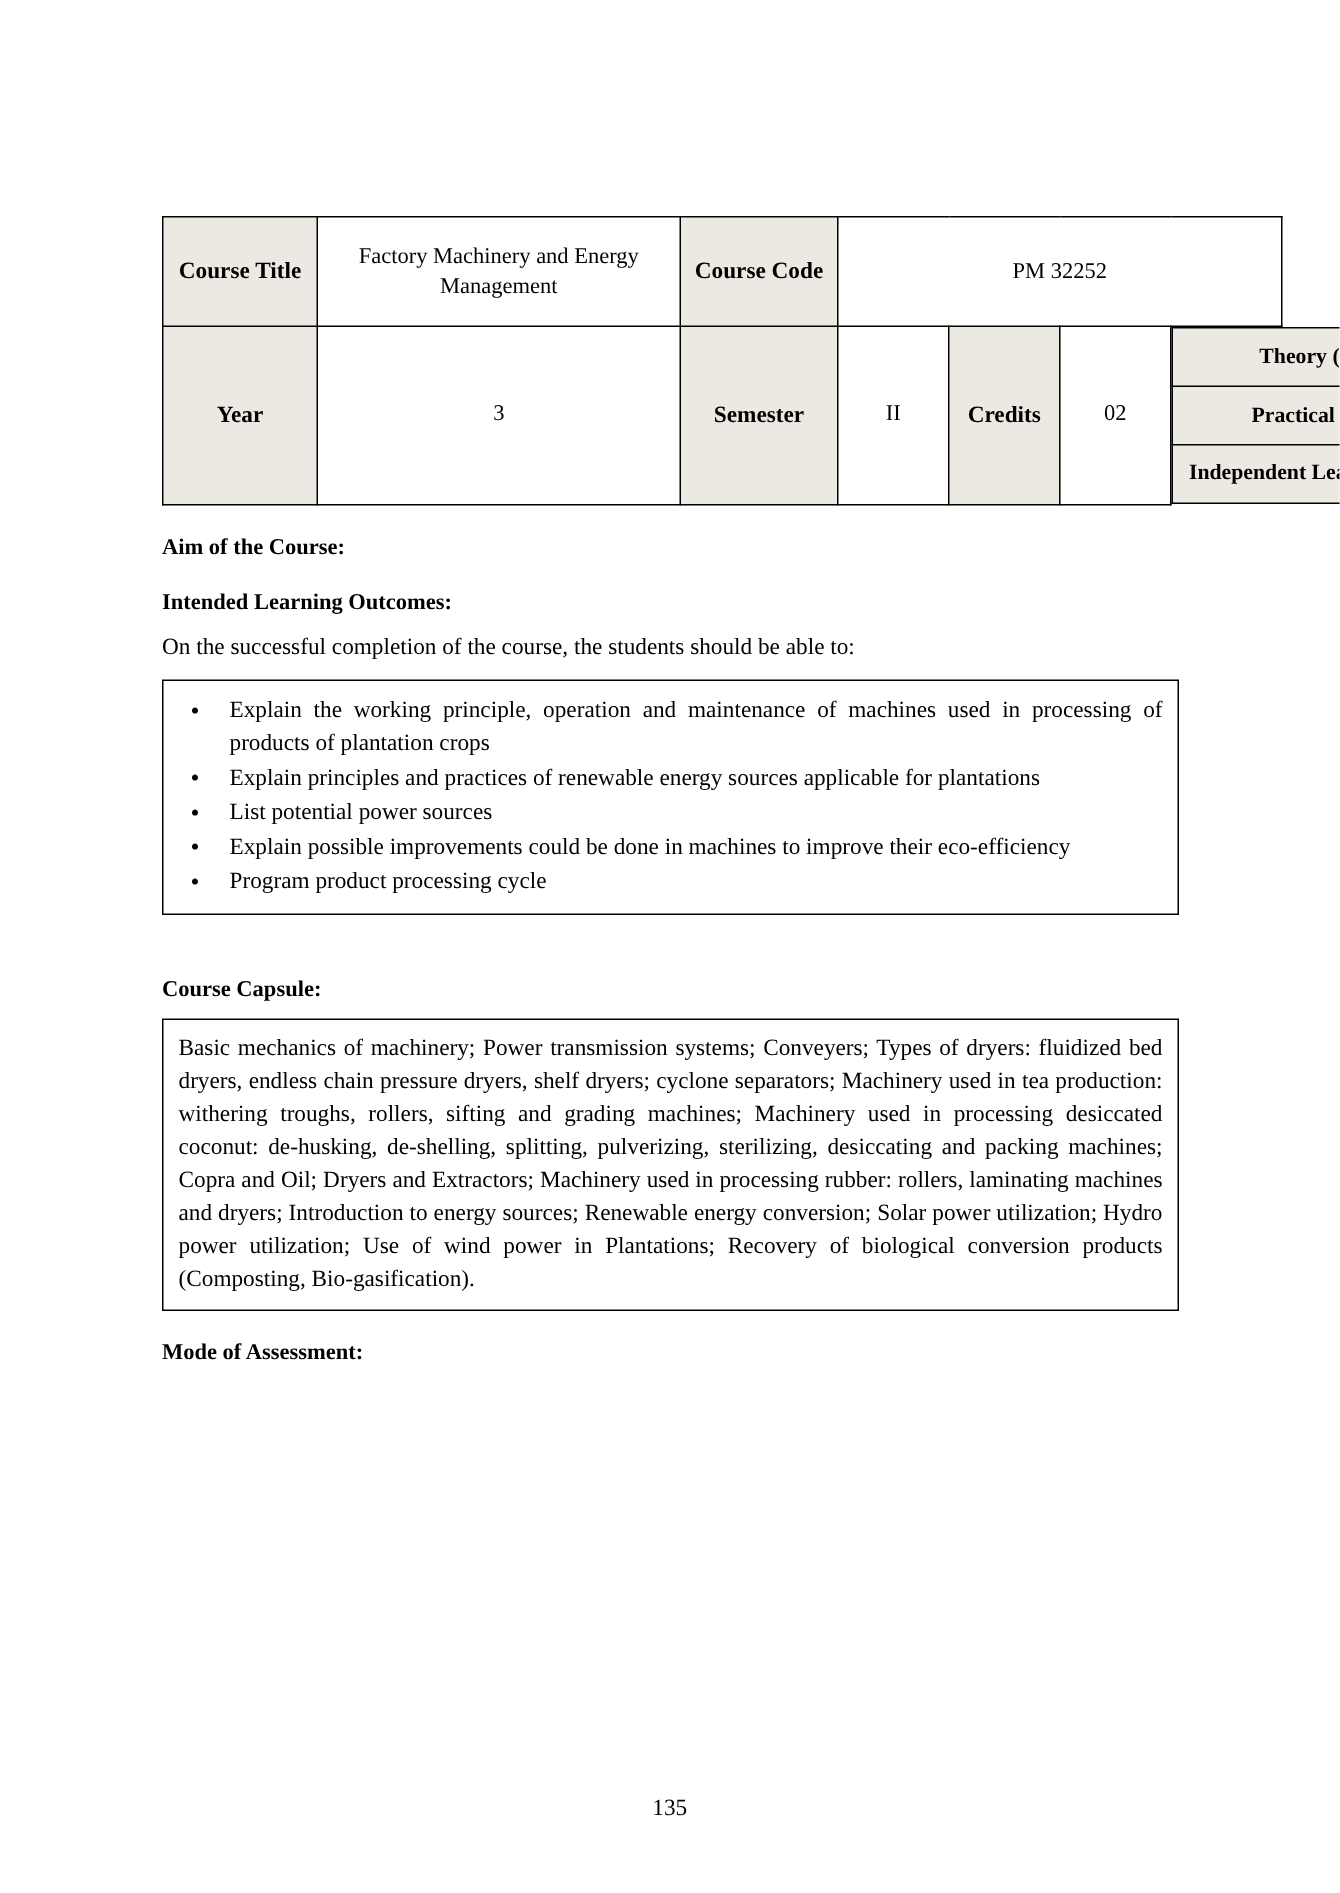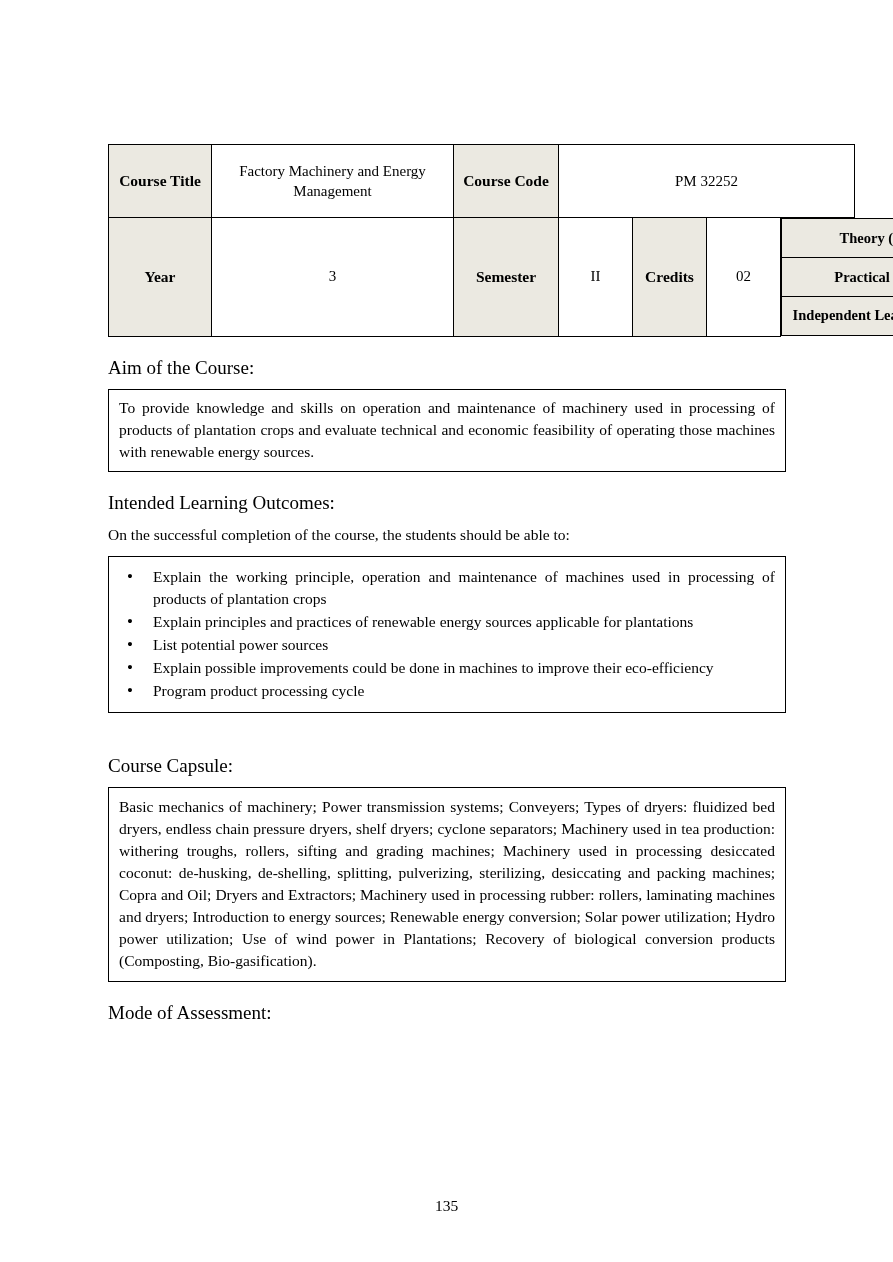--- a/index.html
+++ b/index.html
@@ -75,22 +75,22 @@
   .nested-host {
     padding: 0 !important;
     border: none !important;
   }
   .two-line {
     line-height: 1.2;
   }
 
   
   .heading {
-    font-weight: normal;
-    font-size: 19px;
+    font-weight: bold;
+    font-size: 15px;
     margin: 20px 0 10px 0;
   }
   .para {
     font-size: 15.5px;
     margin: 12px 0 12px 0;
   }
 
   
   .box {
     border: 1px solid #000000;
@@ -181,23 +181,20 @@
 
                 </tr>
               </tbody>
             </table>
           </td>
         </tr>
       </tbody>
     </table>
 
     <div class="heading">Aim of the Course:</div>
-    <div class="box aim">
-      <p>To provide knowledge and skills on operation and maintenance of machinery used in processing of products of plantation crops and evaluate technical and economic feasibility of operating those machines with renewable energy sources.</p>
-    </div>
 
     <div class="heading">Intended Learning Outcomes:</div>
     <div class="para">On the successful completion of the course, the students should be able to:</div>
     <div class="box ilo">
       <ul class="bullets wide">
         <li>Explain the working principle, operation and maintenance of machines used in processing of products of plantation crops</li>
         <li>Explain principles and practices of renewable energy sources applicable for plantations</li>
         <li>List potential power sources</li>
         <li>Explain possible improvements could be done in machines to improve their eco-efficiency</li>
         <li>Program product processing cycle</li>

